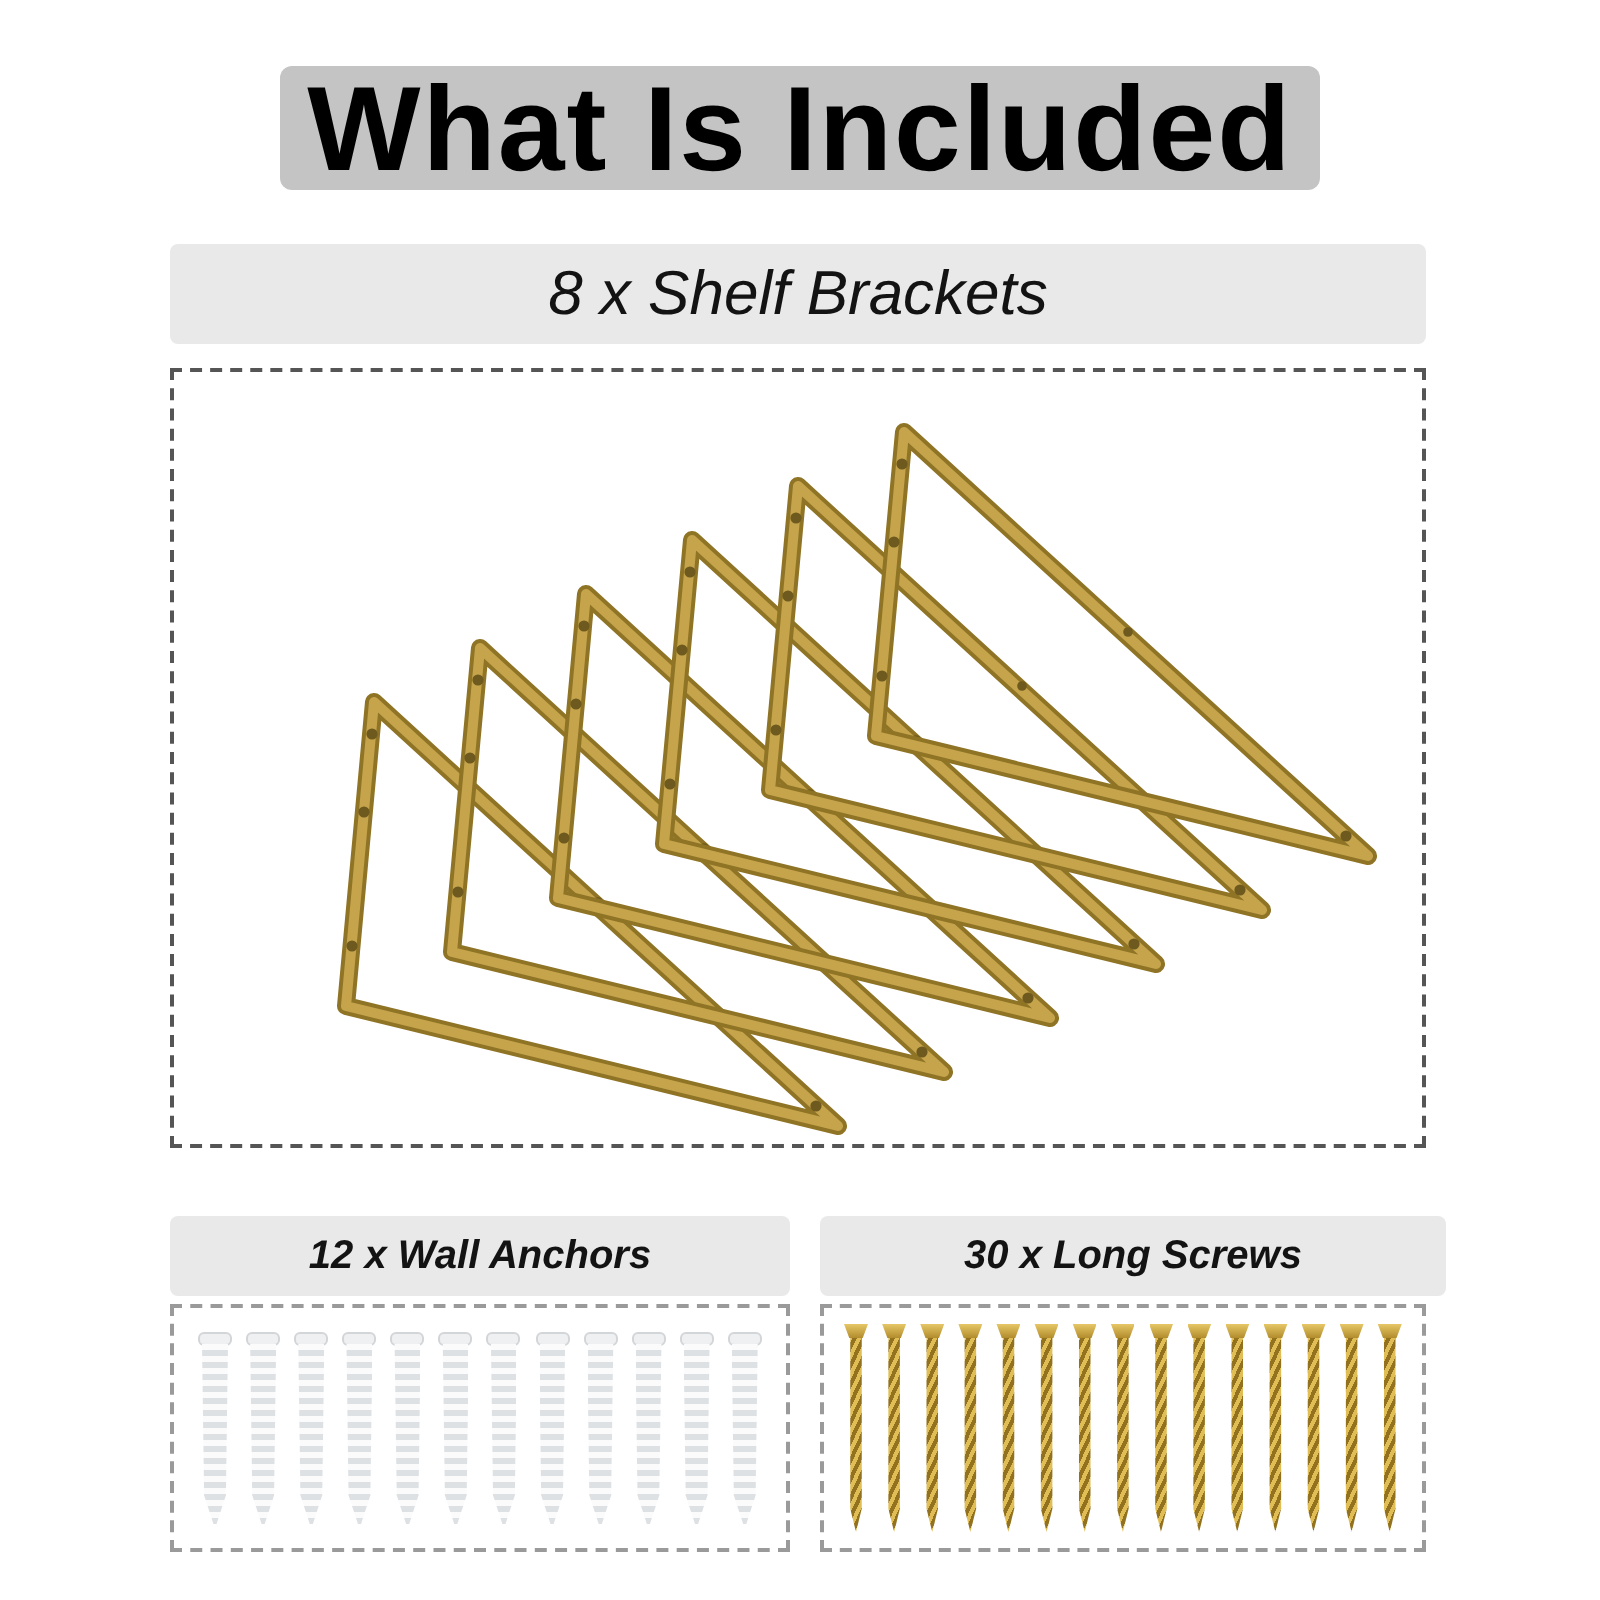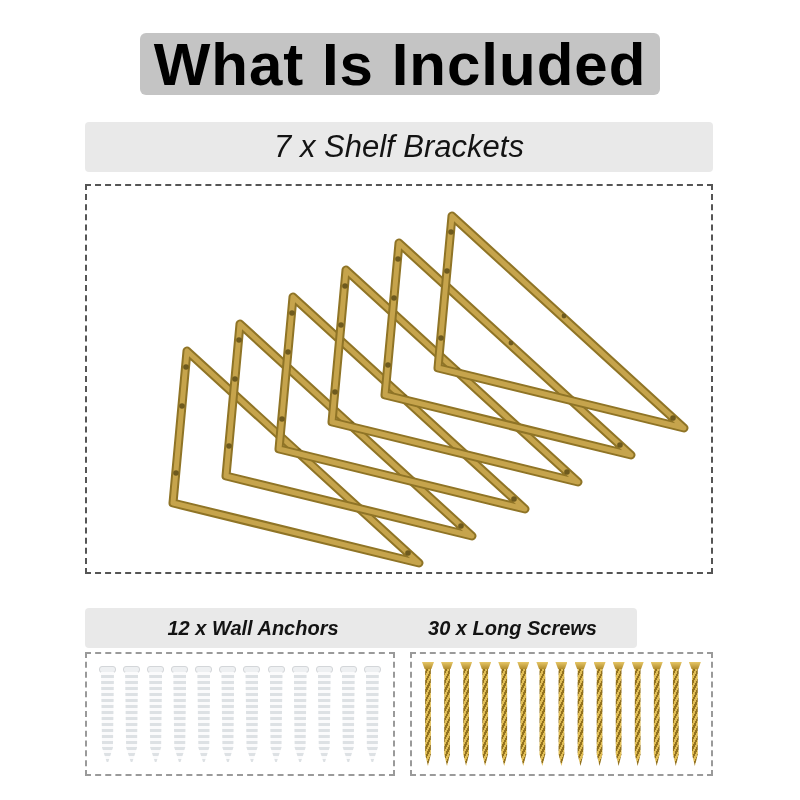--- a/index.html
+++ b/index.html
@@ -28,22 +28,22 @@
   .big-box {
     position:absolute; left:85px; top:184px; width:628px; height:390px;
     border:2px dashed var(--dash-dark, #555555); box-sizing:border-box;
   }
   .big-box svg { display:block; }
   .bracket-outline { stroke:var(--gold-dark, #8f7426); }
   .bracket-fill   { stroke:var(--gold, #c6a44c); }
   .bracket-hole   { fill:var(--hole, #6e5a1e); }
 
   .small-banner { height:40px; top:608px; background:var(--label-banner, #e9e9e9); }
-  .anchors-banner { left:85px;  width:310px;padding-left:13px; }
-  .screws-banner  { left:388px; width:249px; }
+  .anchors-banner { left:85px;  width:310px; }
+  .screws-banner  { left:410px; width:313px; }
   .small-text {
     font-size:20px; font-weight:700; font-style:italic; color:#131313; white-space:nowrap;
   }
   .small-box {
     position:absolute; top:652px; height:124px;
     border:2px dashed var(--dash-light, #9a9a9a); box-sizing:border-box;
   }
   .anchors-box { left:85px;  width:310px; }
   .screws-box  { left:410px; width:303px; }
   .items-row {
@@ -81,21 +81,21 @@
 </head>
 <body>
 
 <div id="page">
 
   <div class="banner title-banner">
     <span class="title-text">What Is Included</span>
   </div>
 
   <div class="banner sub-banner">
-    <span class="sub-text">7 x Shelf Brackets</span>
+    <span class="sub-text">8 x Shelf Brackets</span>
   </div>
 
   <div class="big-box">
     <svg id="brackets-svg" width="624" height="386" viewBox="0 0 624 386">
       <defs>
         <g id="bracket">
           <path class="bracket-outline" d="M0,0 L-14,152 L232,212 Z" fill="none" stroke-width="9" stroke-linecap="round" stroke-linejoin="round"></path>
           <path class="bracket-fill" d="M0,0 L-14,152 L232,212 Z" fill="none" stroke-width="5" stroke-linecap="round" stroke-linejoin="round"></path>
           <circle class="bracket-hole" cx="-1" cy="16" r="2.8"></circle>
           <circle class="bracket-hole" cx="-5" cy="55" r="2.8"></circle>

